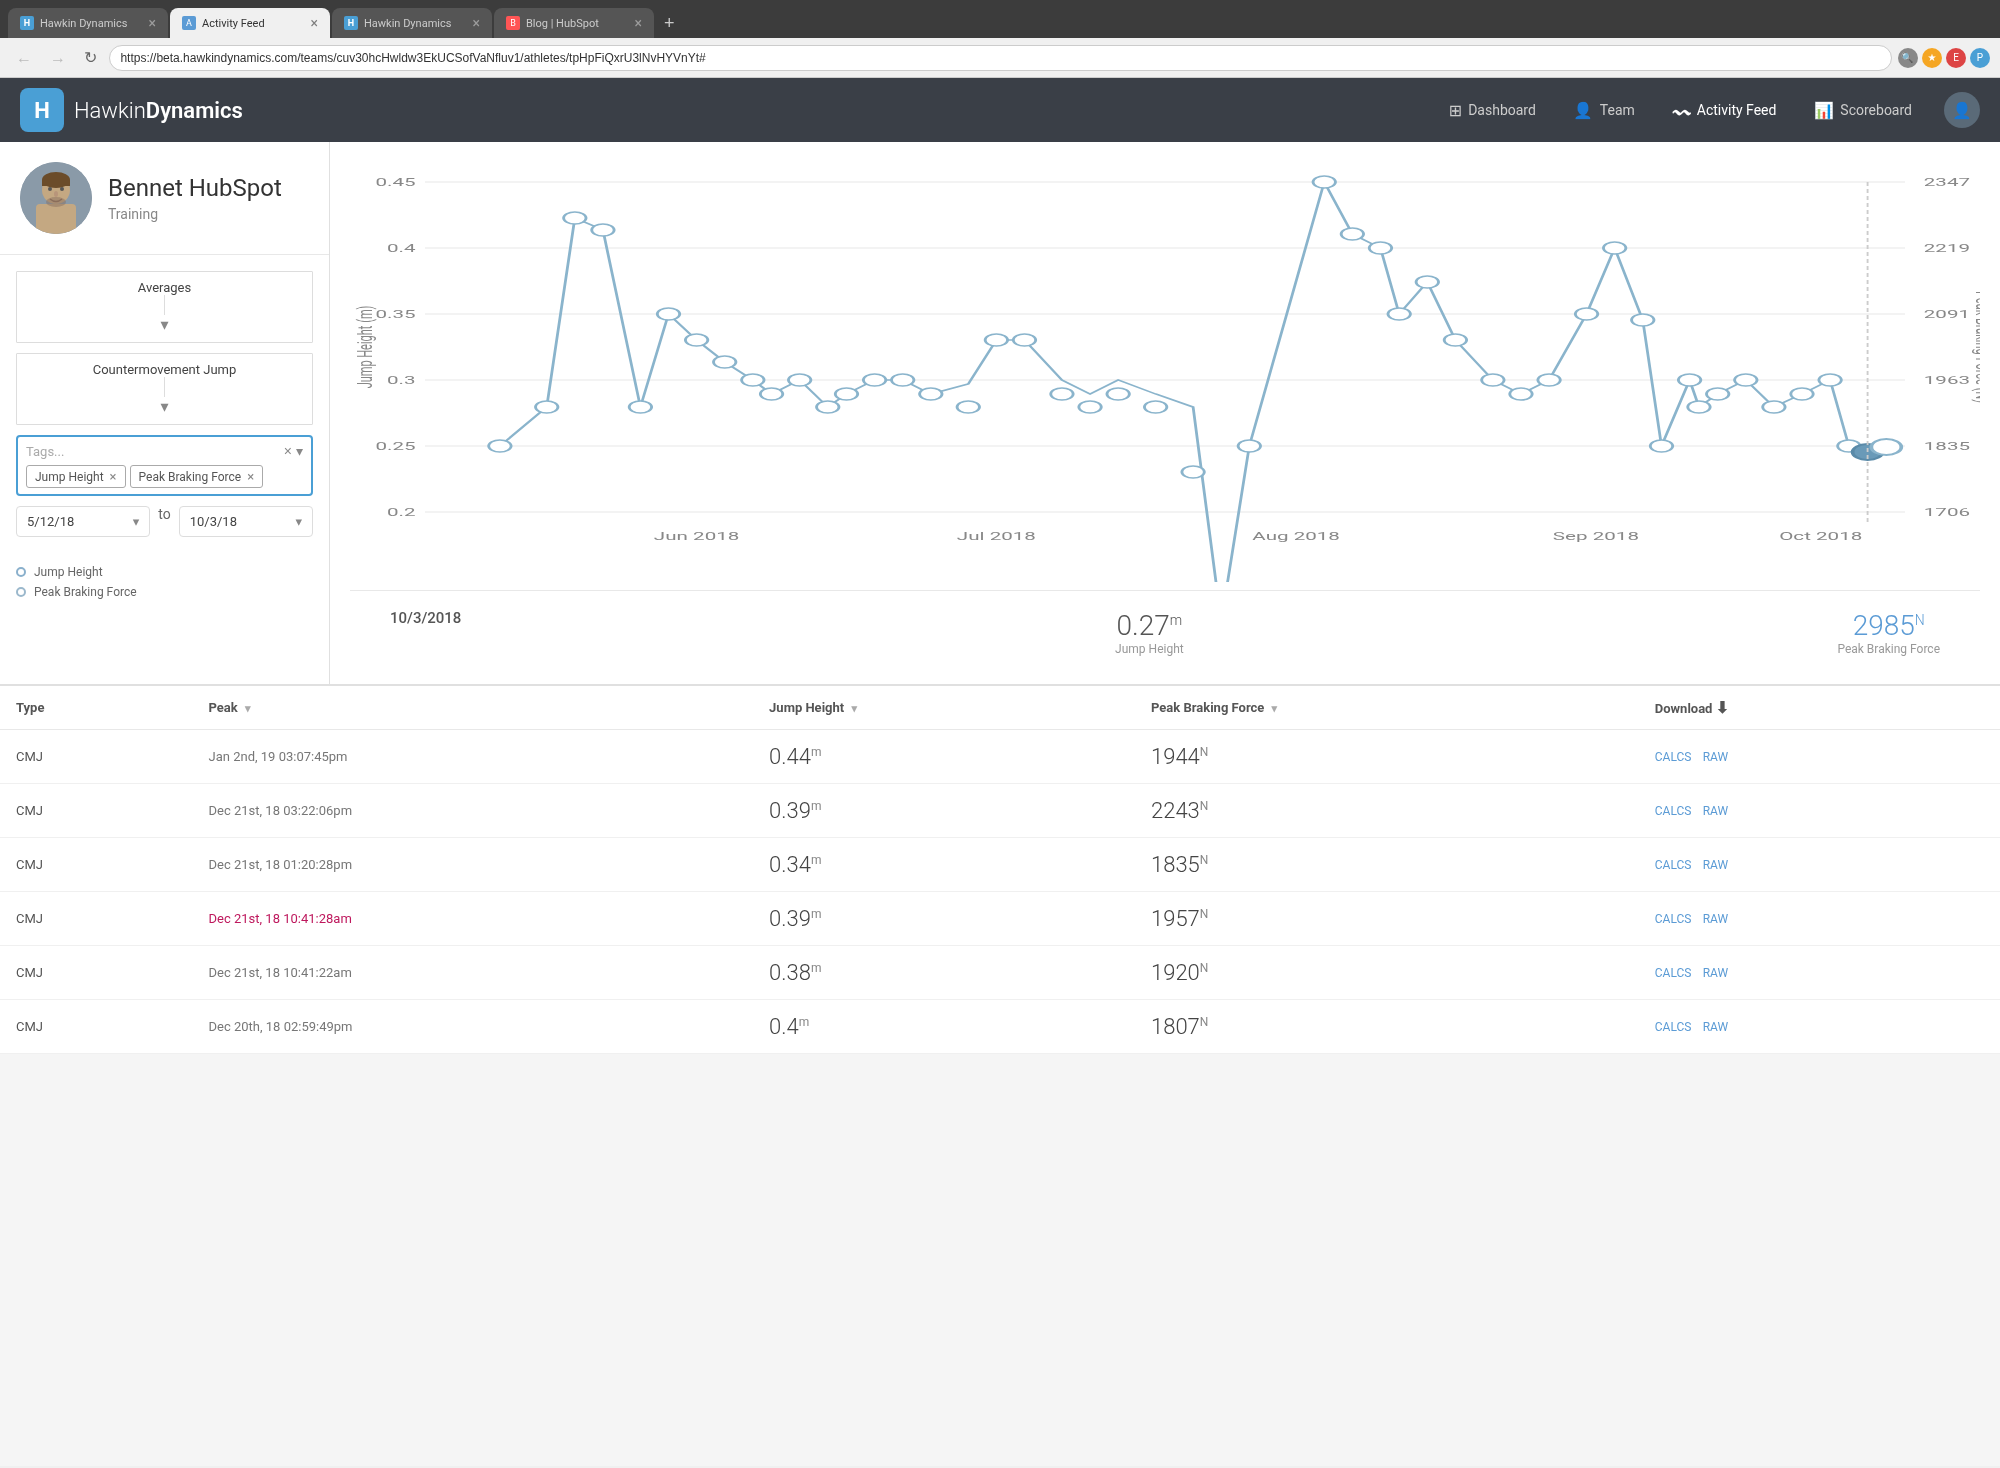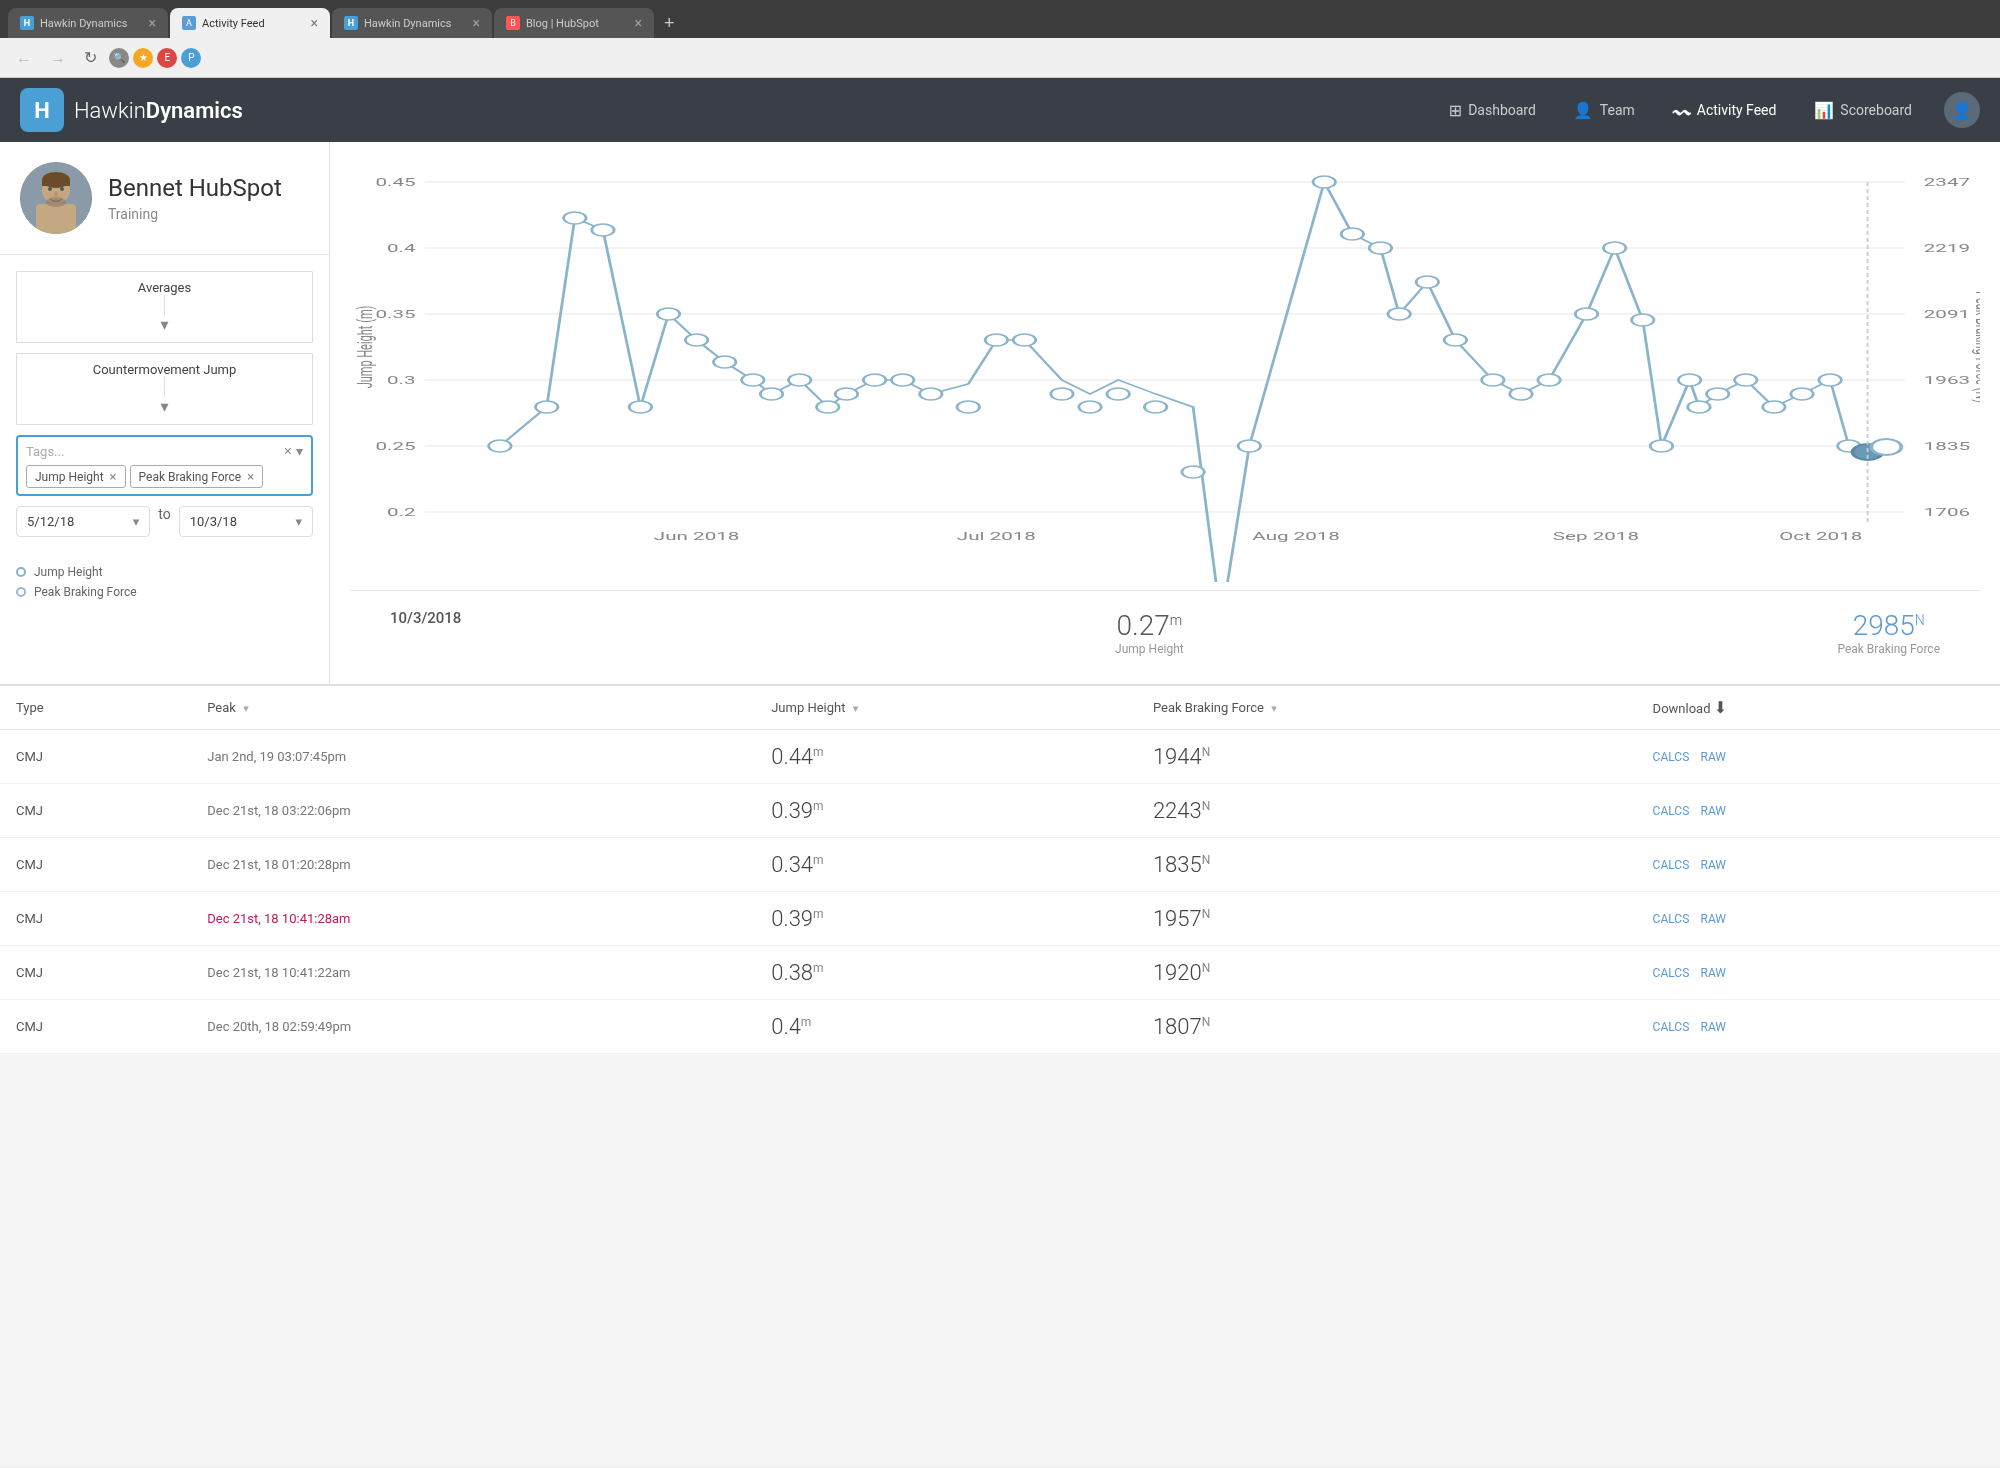--- a/index.html
+++ b/index.html
@@ -77,21 +77,21 @@
     .tooltip-date { font-size: 15px; font-weight: 500; color: #555; text-align: center; }
     .tooltip-metric { text-align: center; }
     .tooltip-metric .metric-val { font-size: 28px; font-weight: 300; color: #555; }
     .tooltip-metric .metric-val sup { font-size: 14px; }
     .tooltip-metric .metric-val.accent { color: #5b9bd5; }
     .tooltip-metric .metric-label { font-size: 12px; color: #999; }
 
     
     .data-section { background: white; border-top: 2px solid #e0e0e0; flex-shrink: 0; }
     .data-table { width: 100%; border-collapse: collapse; }
-    .data-table th { padding: 12px 16px; text-align: left; font-size: 13px; font-weight: 400; color: #555; border-bottom: 1px solid #e8e8e8; background: white; }
+    .data-table th { padding: 12px 16px; text-align: left; font-size: 13px; font-weight: 700; color: #555; border-bottom: 1px solid #e8e8e8; background: white; }
     .data-table th .sort-icon { color: #aaa; font-size: 11px; margin-left: 4px; }
     .data-table td { padding: 14px 16px; font-size: 13px; color: #555; border-bottom: 1px solid #f0f0f0; }
     .data-val-large { font-size: 22px; font-weight: 300; color: #444; }
     .data-val-large sup { font-size: 12px; font-weight: 400; color: #888; }
     .link-btn { color: #5b9bd5; font-size: 12px; cursor: pointer; margin-right: 8px; text-decoration: none; }
     .table-scroll { max-height: 380px; overflow-y: auto; }
 
     .content-area { display: flex; flex-direction: column; flex: 1; overflow: hidden; }
 
     .content-top { display: flex; flex: 1; min-height: 0; }
@@ -133,20 +133,21 @@
       <div class="tab-favicon" style="background:#f55; color:white; font-size:9px; display:flex; align-items:center; justify-content:center;">B</div>
       <span class="tab-title">Blog | HubSpot</span>
       <span class="tab-close">×</span>
     </div>
     <button class="browser-tab-new">+</button>
   </div>
   <div class="browser-toolbar">
     <button class="browser-nav-btn" disabled="">←</button>
     <button class="browser-nav-btn" disabled="">→</button>
     <button class="browser-nav-btn">↻</button>
+    <input class="browser-address-bar" value="https://beta.hawkindynamics.com/teams/cuv30hcHwldw3EkUCSofVaNfluv1/athletes/tpHpFiQxrU3lNvHYVnYt#" readonly="" style="">
     <div class="browser-toolbar-icons">
       <div class="browser-toolbar-icon" style="background:#888;">🔍</div>
       <div class="browser-toolbar-icon" style="background:#f5a623;">★</div>
       <div class="browser-toolbar-icon" style="background:#d44;">E</div>
       <div class="browser-toolbar-icon" style="background:#4a9fd5;">P</div>
     </div>
   </div>
 </div>
 
 <div class="app">

